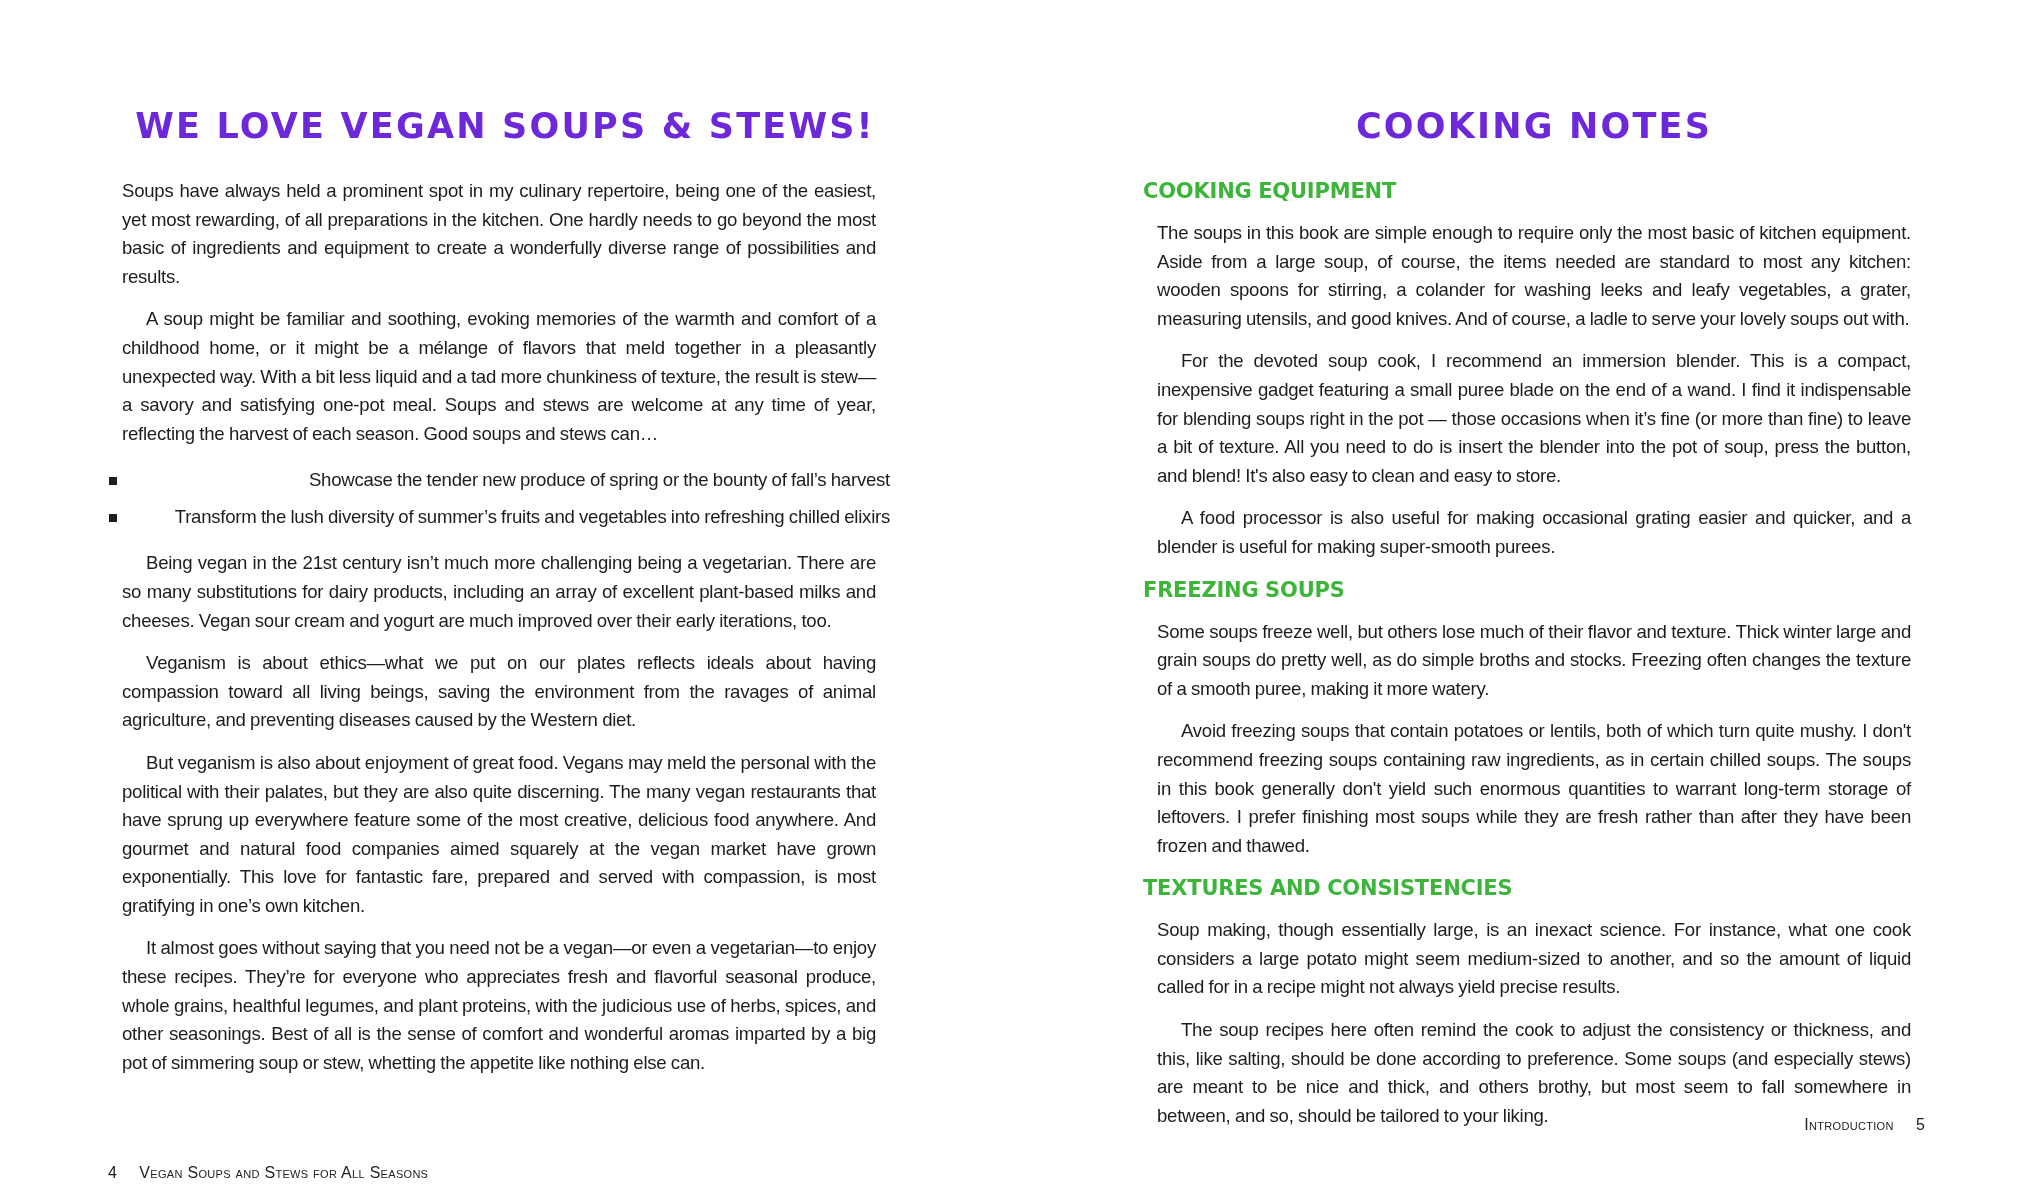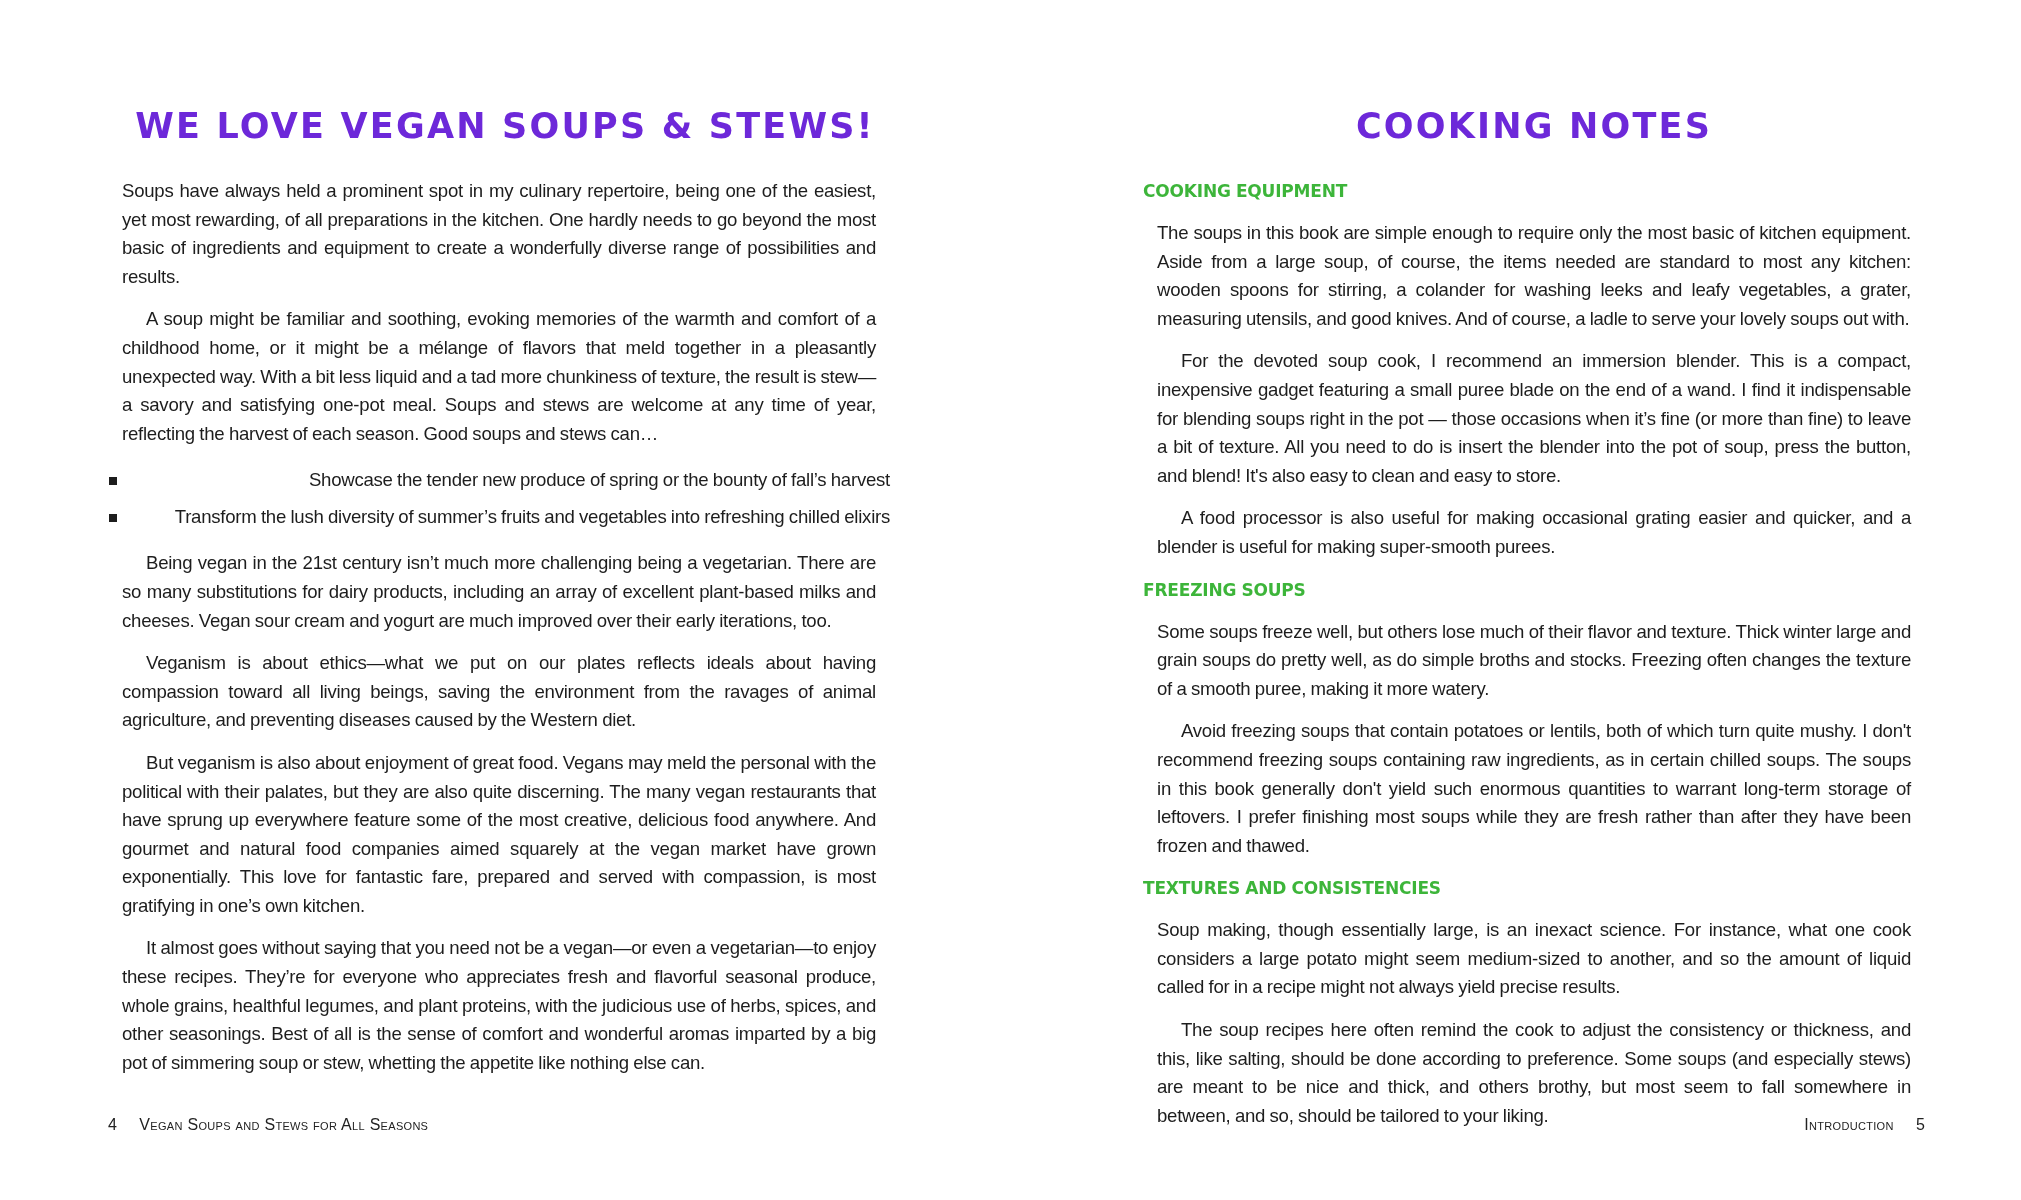--- a/index.html
+++ b/index.html
@@ -78,36 +78,36 @@
       top: 15px;
       width: 8px;
       height: 8px;
       background: #1d1d1d;
     }
 
     h3.section-head {
       margin: 0;
       font-family: "DejaVu Sans", sans-serif;
       font-weight: bold;
-      font-size: 17px;
+      font-size: 21px;
       line-height: 28px;
       color: #3db53a;
       letter-spacing: -0.2px;
     }
     h3.section-head.spaced { margin-top: 12px; }
 
     .footer {
       position: absolute;
       top: 1113px;
       font-size: 16px;
       line-height: 24px;
       color: #222;
       white-space: nowrap;
     }
-    .footer-left { left: 108px; }
+    .footer-left { left: 108px; margin-top: 48px; }
     .footer-right { right: 96px; }
     .folio { display: inline-block; }
     .running-head {
       font-variant: small-caps;
       letter-spacing: 0.3px;
     }
     .footer-left .running-head { margin-left: 18px; }
     .footer-right .running-head { margin-right: 18px; }
   </style>
 </head>

